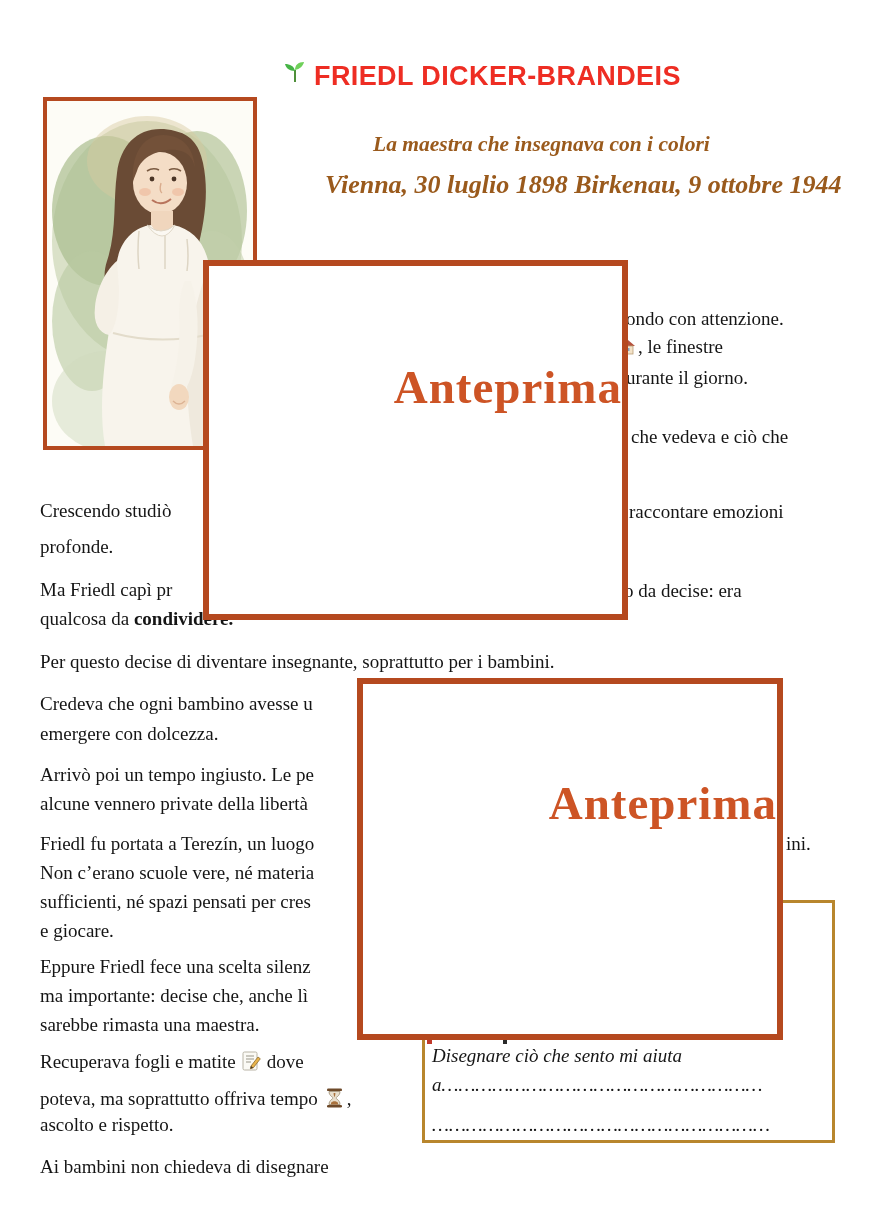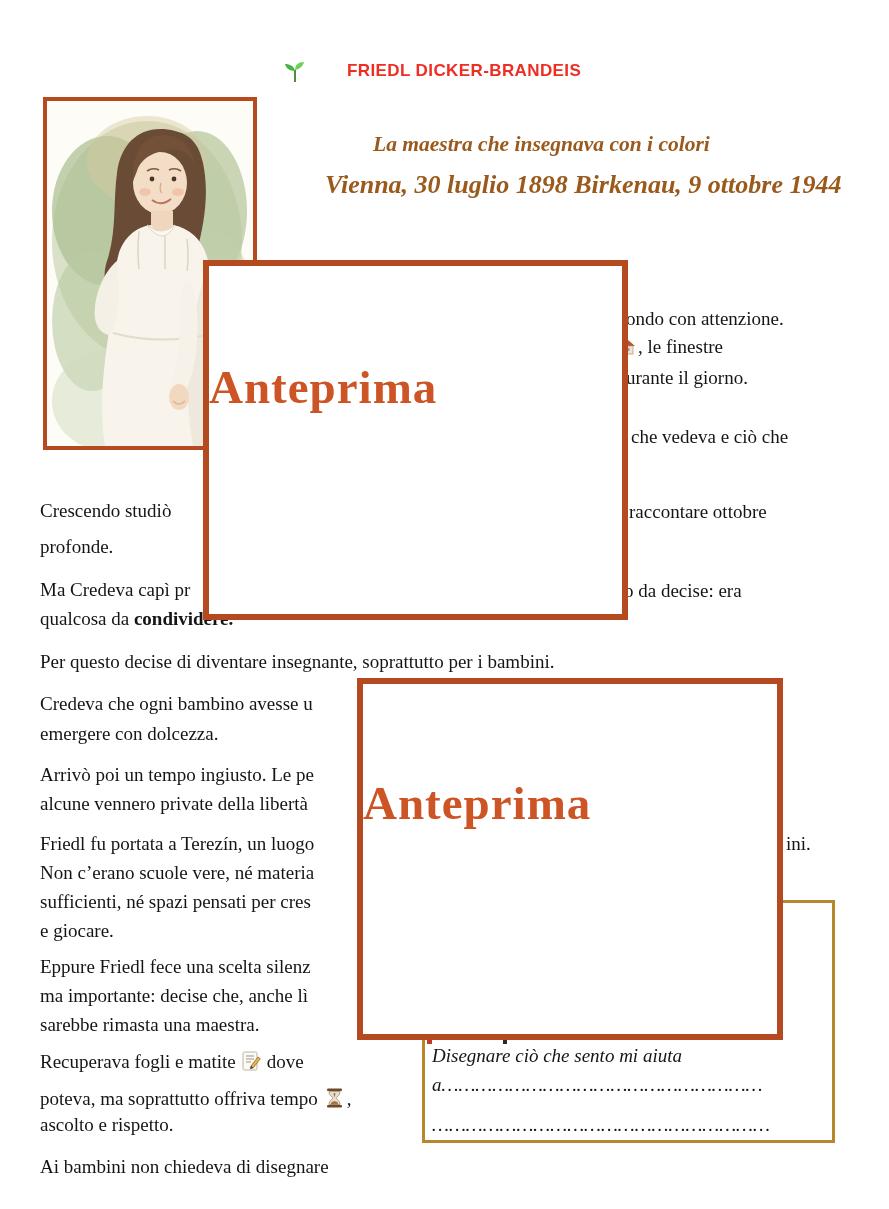--- a/index.html
+++ b/index.html
@@ -11,38 +11,38 @@
     --body-text:#151515;
   }
   html,body{margin:0;padding:0;background:#ffffff;}
   #page{
     position:relative;width:889px;height:1209px;background:#ffffff;
     overflow:hidden;font-family:"Liberation Serif",serif;color:var(--body-text);
   }
   .abs{position:absolute;}
   .doc-title{
     font-family:"Liberation Sans",sans-serif;font-weight:bold;
-    font-size:17px;color:var(--title-red);letter-spacing:.4px;white-space:nowrap;z-index:2;margin-left:33px;
+    font-size:27px;color:var(--title-red);letter-spacing:.4px;white-space:nowrap;z-index:2;
   }
   .subtitle{
     font-weight:bold;font-size:21.5px;color:var(--subtitle-brown);
     white-space:nowrap;z-index:2;font-style:italic;
   }
   .portrait-frame{
     left:43px;top:97px;width:214px;height:353px;
     border:4px solid var(--overlay-border);box-sizing:border-box;
     background:#fdfcf7;z-index:1;overflow:hidden;
   }
   .bodyline{
     font-size:19px;line-height:26px;white-space:nowrap;z-index:2;
   }
   .bold{font-weight:bold;}
   .overlay{
     box-sizing:border-box;border:6px solid var(--overlay-border);
-    background:#ffffff;z-index:5;text-align:left;
+    background:#ffffff;z-index:5;text-align:right;
   }
   .overlay .wm{
     display:block;font-family:"Liberation Serif",serif;font-weight:bold;
     font-size:47px;letter-spacing:1px;color:var(--overlay-text);
   }
   #overlay-1{left:203px;top:260px;width:425px;height:360px;}
   #overlay-1 .wm{margin-top:94px;}
   #overlay-2{left:357px;top:678px;width:426px;height:362px;}
   #overlay-2 .wm{margin-top:92px;}
   .worksheet{
@@ -114,27 +114,27 @@
 
   <div class="abs bodyline" style="left:626px;top:306px">ondo con attenzione.</div>
   <div class="abs bodyline" style="left:618px;top:334px"><span class="icon"><svg width="20" height="18" viewBox="0 0 20 18">
           <path d="M3 8 L10 2 L17 8 Z" fill="#b5513c"></path>
           <rect x="5" y="8" width="10" height="8" fill="#f3e3c8" stroke="#b99f78" stroke-width="0.8"></rect>
           <rect x="8.5" y="10" width="3" height="3" fill="#7fa3c0"></rect>
           <circle cx="4" cy="14.5" r="3" fill="#5f9c4e"></circle>
         </svg></span><span>, le finestre</span></div>
   <div class="abs bodyline" style="left:626px;top:365px">urante il giorno.</div>
   <div class="abs bodyline" style="left:631px;top:424px">che vedeva e ciò che</div>
-  <div class="abs bodyline" style="left:629px;top:499px">raccontare ottobre</div>
+  <div class="abs bodyline" style="left:629px;top:499px">raccontare emozioni</div>
   <div class="abs bodyline" style="left:624px;top:578px">o da decise: era</div>
   <div class="abs bodyline" style="left:786px;top:831px">ini.</div>
 
   <div class="abs bodyline" style="left:40px;top:498px">Crescendo studiò</div>
   <div class="abs bodyline" style="left:40px;top:534px">profonde.</div>
-  <div class="abs bodyline" style="left:40px;top:577px">Ma Credeva capì pr</div>
+  <div class="abs bodyline" style="left:40px;top:577px">Ma Friedl capì pr</div>
   <div class="abs bodyline" style="left:40px;top:606px"><span>qualcosa da </span><span class="bold">condividere.</span></div>
   <div class="abs bodyline" style="left:40px;top:649px">Per questo decise di diventare insegnante, soprattutto per i bambini.</div>
   <div class="abs bodyline" style="left:40px;top:691px">Credeva che ogni bambino avesse u</div>
   <div class="abs bodyline" style="left:40px;top:721px">emergere con dolcezza.</div>
   <div class="abs bodyline" style="left:40px;top:762px">Arrivò poi un tempo ingiusto. Le pe</div>
   <div class="abs bodyline" style="left:40px;top:791px">alcune vennero private della libertà</div>
   <div class="abs bodyline" style="left:40px;top:831px">Friedl fu portata a Terezín, un luogo</div>
   <div class="abs bodyline" style="left:40px;top:860px">Non c’erano scuole vere, né materia</div>
   <div class="abs bodyline" style="left:40px;top:889px">sufficienti, né spazi pensati per cres</div>
   <div class="abs bodyline" style="left:40px;top:918px">e giocare.</div>

